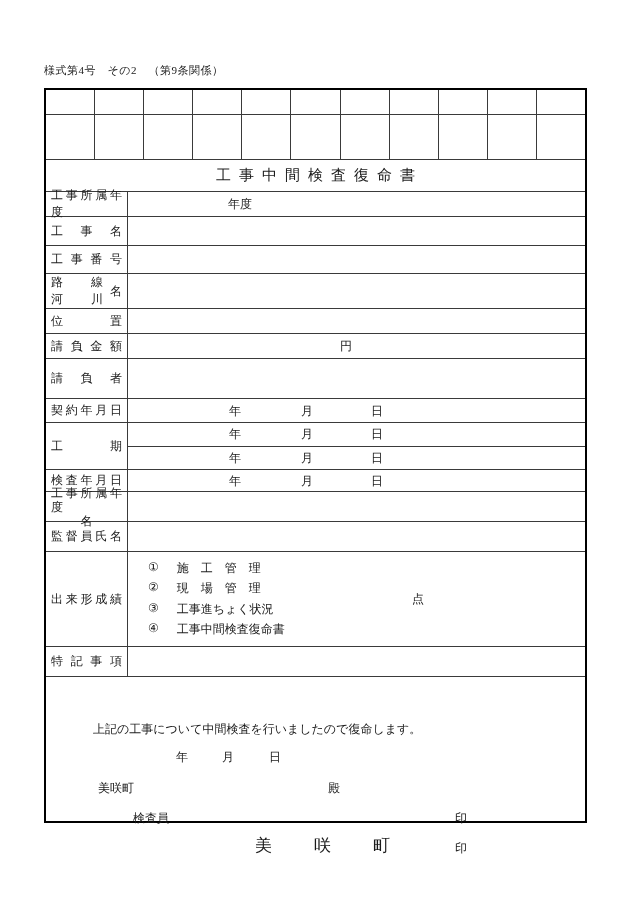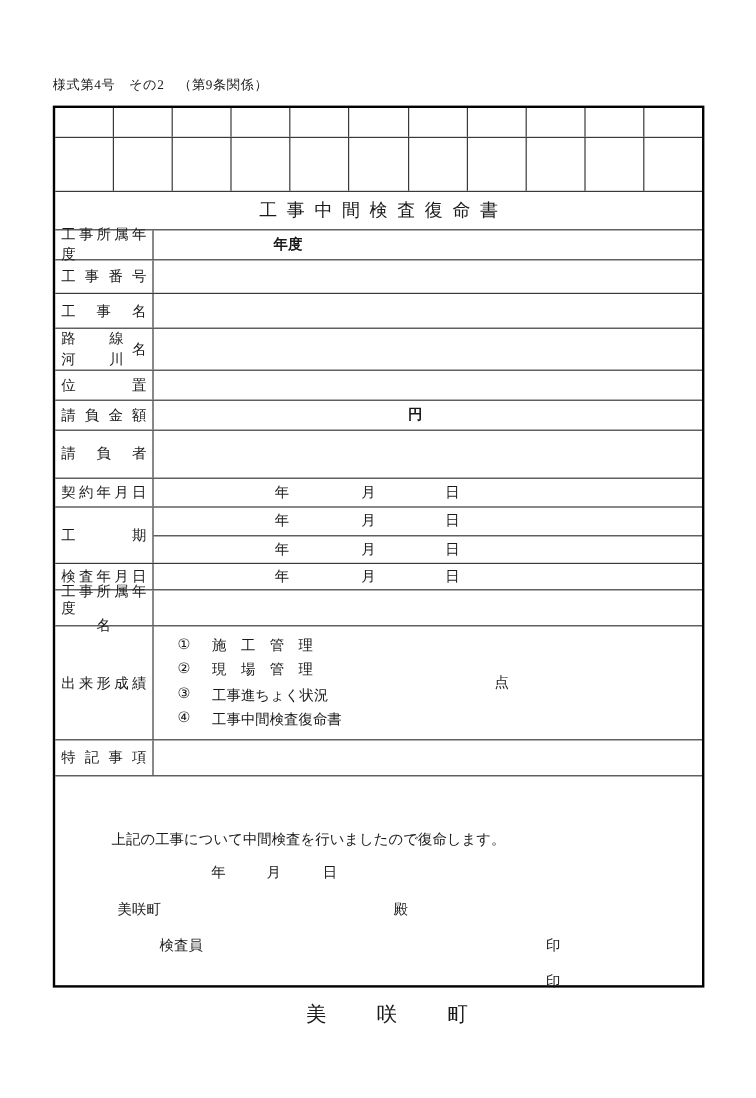--- a/index.html
+++ b/index.html
@@ -24,21 +24,21 @@
     border-bottom:1px solid #3a3a3a;box-sizing:border-box;
     font-size:15px;letter-spacing:8px;text-indent:8px;
   }
   .lbl{
     width:82px;border-right:1px solid #3a3a3a;box-sizing:border-box;
     padding:0 5px;font-size:12px;display:flex;flex-direction:column;justify-content:center;
   }
   .jline{text-align:justify;text-align-last:justify;text-justify:inter-character;}
   .cline{text-align:center;}
   .cnt{flex:1;position:relative;font-size:12px;display:flex;align-items:center;}
-  .val-offset{position:absolute;top:50%;transform:translateY(-50%);font-weight:bold;}
+  .val-offset{position:absolute;top:50%;transform:translateY(-50%);}
   .du{position:absolute;top:50%;transform:translateY(-50%);font-size:12px;}
   .du-y{left:101px}.du-m{left:173px}.du-d{left:243px}
   .subrows{flex:1;display:flex;flex-direction:column;}
   .subrow{flex:1;position:relative;}
   .subrow.first{border-bottom:1px solid #3a3a3a;box-sizing:border-box;}
   .lbl-route{flex-direction:row;display:flex;align-items:center;justify-content:space-between;}
   .route-lines{width:52px;}
   .grade-list{flex:1;display:flex;flex-direction:column;justify-content:space-evenly;padding:4px 0;position:relative;}
   .grade-item{display:flex;font-size:12px;}
   .grade-num{margin-left:20px;}
@@ -88,30 +88,30 @@
 
   <div class="row" style="height:25px">
     <div class="lbl">
         <span class="jline">工事所属年度</span>
       </div>
     <div class="cnt">
       <span class="val-offset" style="left:100px">年度</span>
     </div>
   </div>
 
+  <div class="row" style="height:29px">
+    <div class="lbl">
+        <span class="jline">工事名</span>
+      </div>
+    <div class="cnt"></div>
+  </div>
+
   <div class="row" style="height:28px">
     <div class="lbl">
         <span class="jline">工事番号</span>
-      </div>
-    <div class="cnt"></div>
-  </div>
-
-  <div class="row" style="height:29px">
-    <div class="lbl">
-        <span class="jline">工事名</span>
       </div>
     <div class="cnt"></div>
   </div>
 
   <div class="row" style="height:35px">
     <div class="lbl lbl-route">
       <span class="route-lines">
         <span class="jline" style="display:block">路線</span>
         <span class="jline" style="display:block">河川</span>
       </span>
@@ -184,20 +184,26 @@
   </div>
 
   <div class="row" style="height:30px">
     <div class="lbl">
       <span class="jline" style="display:block;line-height:14px">工事所属年度</span>
       <span class="cline" style="display:block;line-height:14px">名</span>
     </div>
     <div class="cnt"></div>
   </div>
 
+  <div class="row" style="height:30px">
+    <div class="lbl">
+        <span class="jline">監督員氏名</span>
+      </div>
+    <div class="cnt"></div>
+  </div>
 
   <div class="row" style="height:95px">
     <div class="lbl">
         <span class="jline">出来形成績</span>
       </div>
     <div class="grade-list">
       <div class="grade-item">
         <span class="grade-num">①</span>
         <span class="grade-text">施　工　管　理</span>
       </div>

